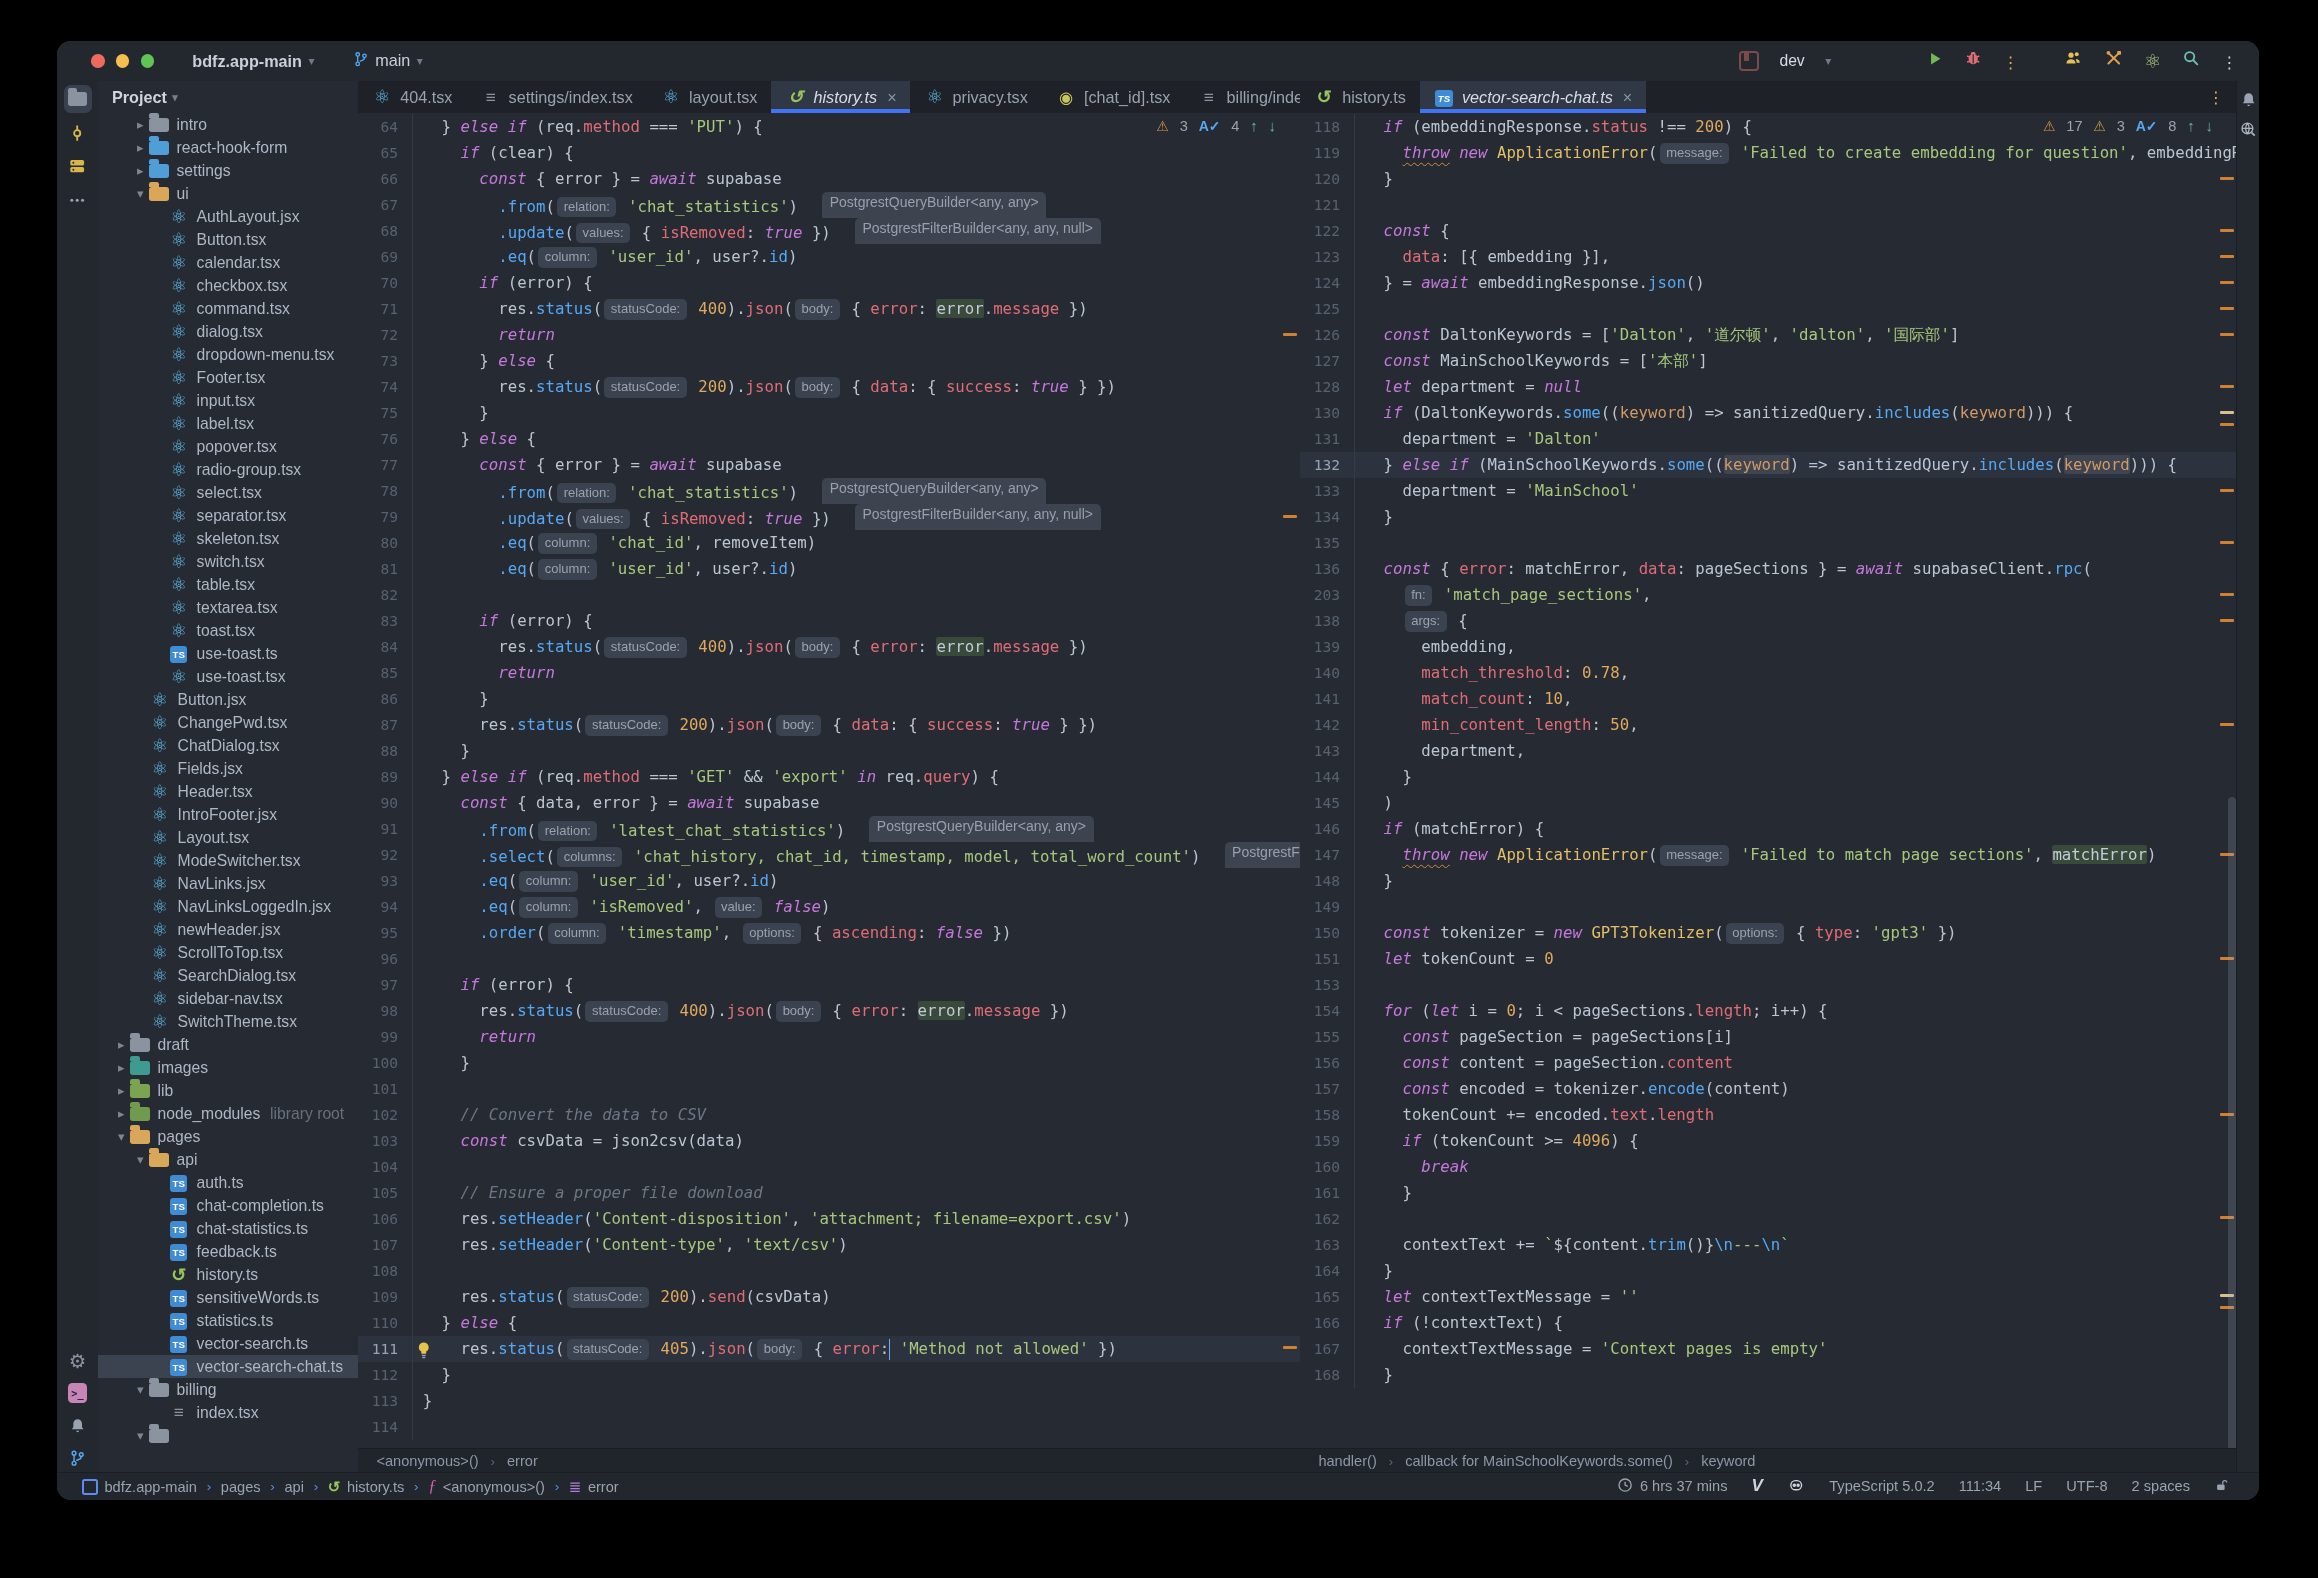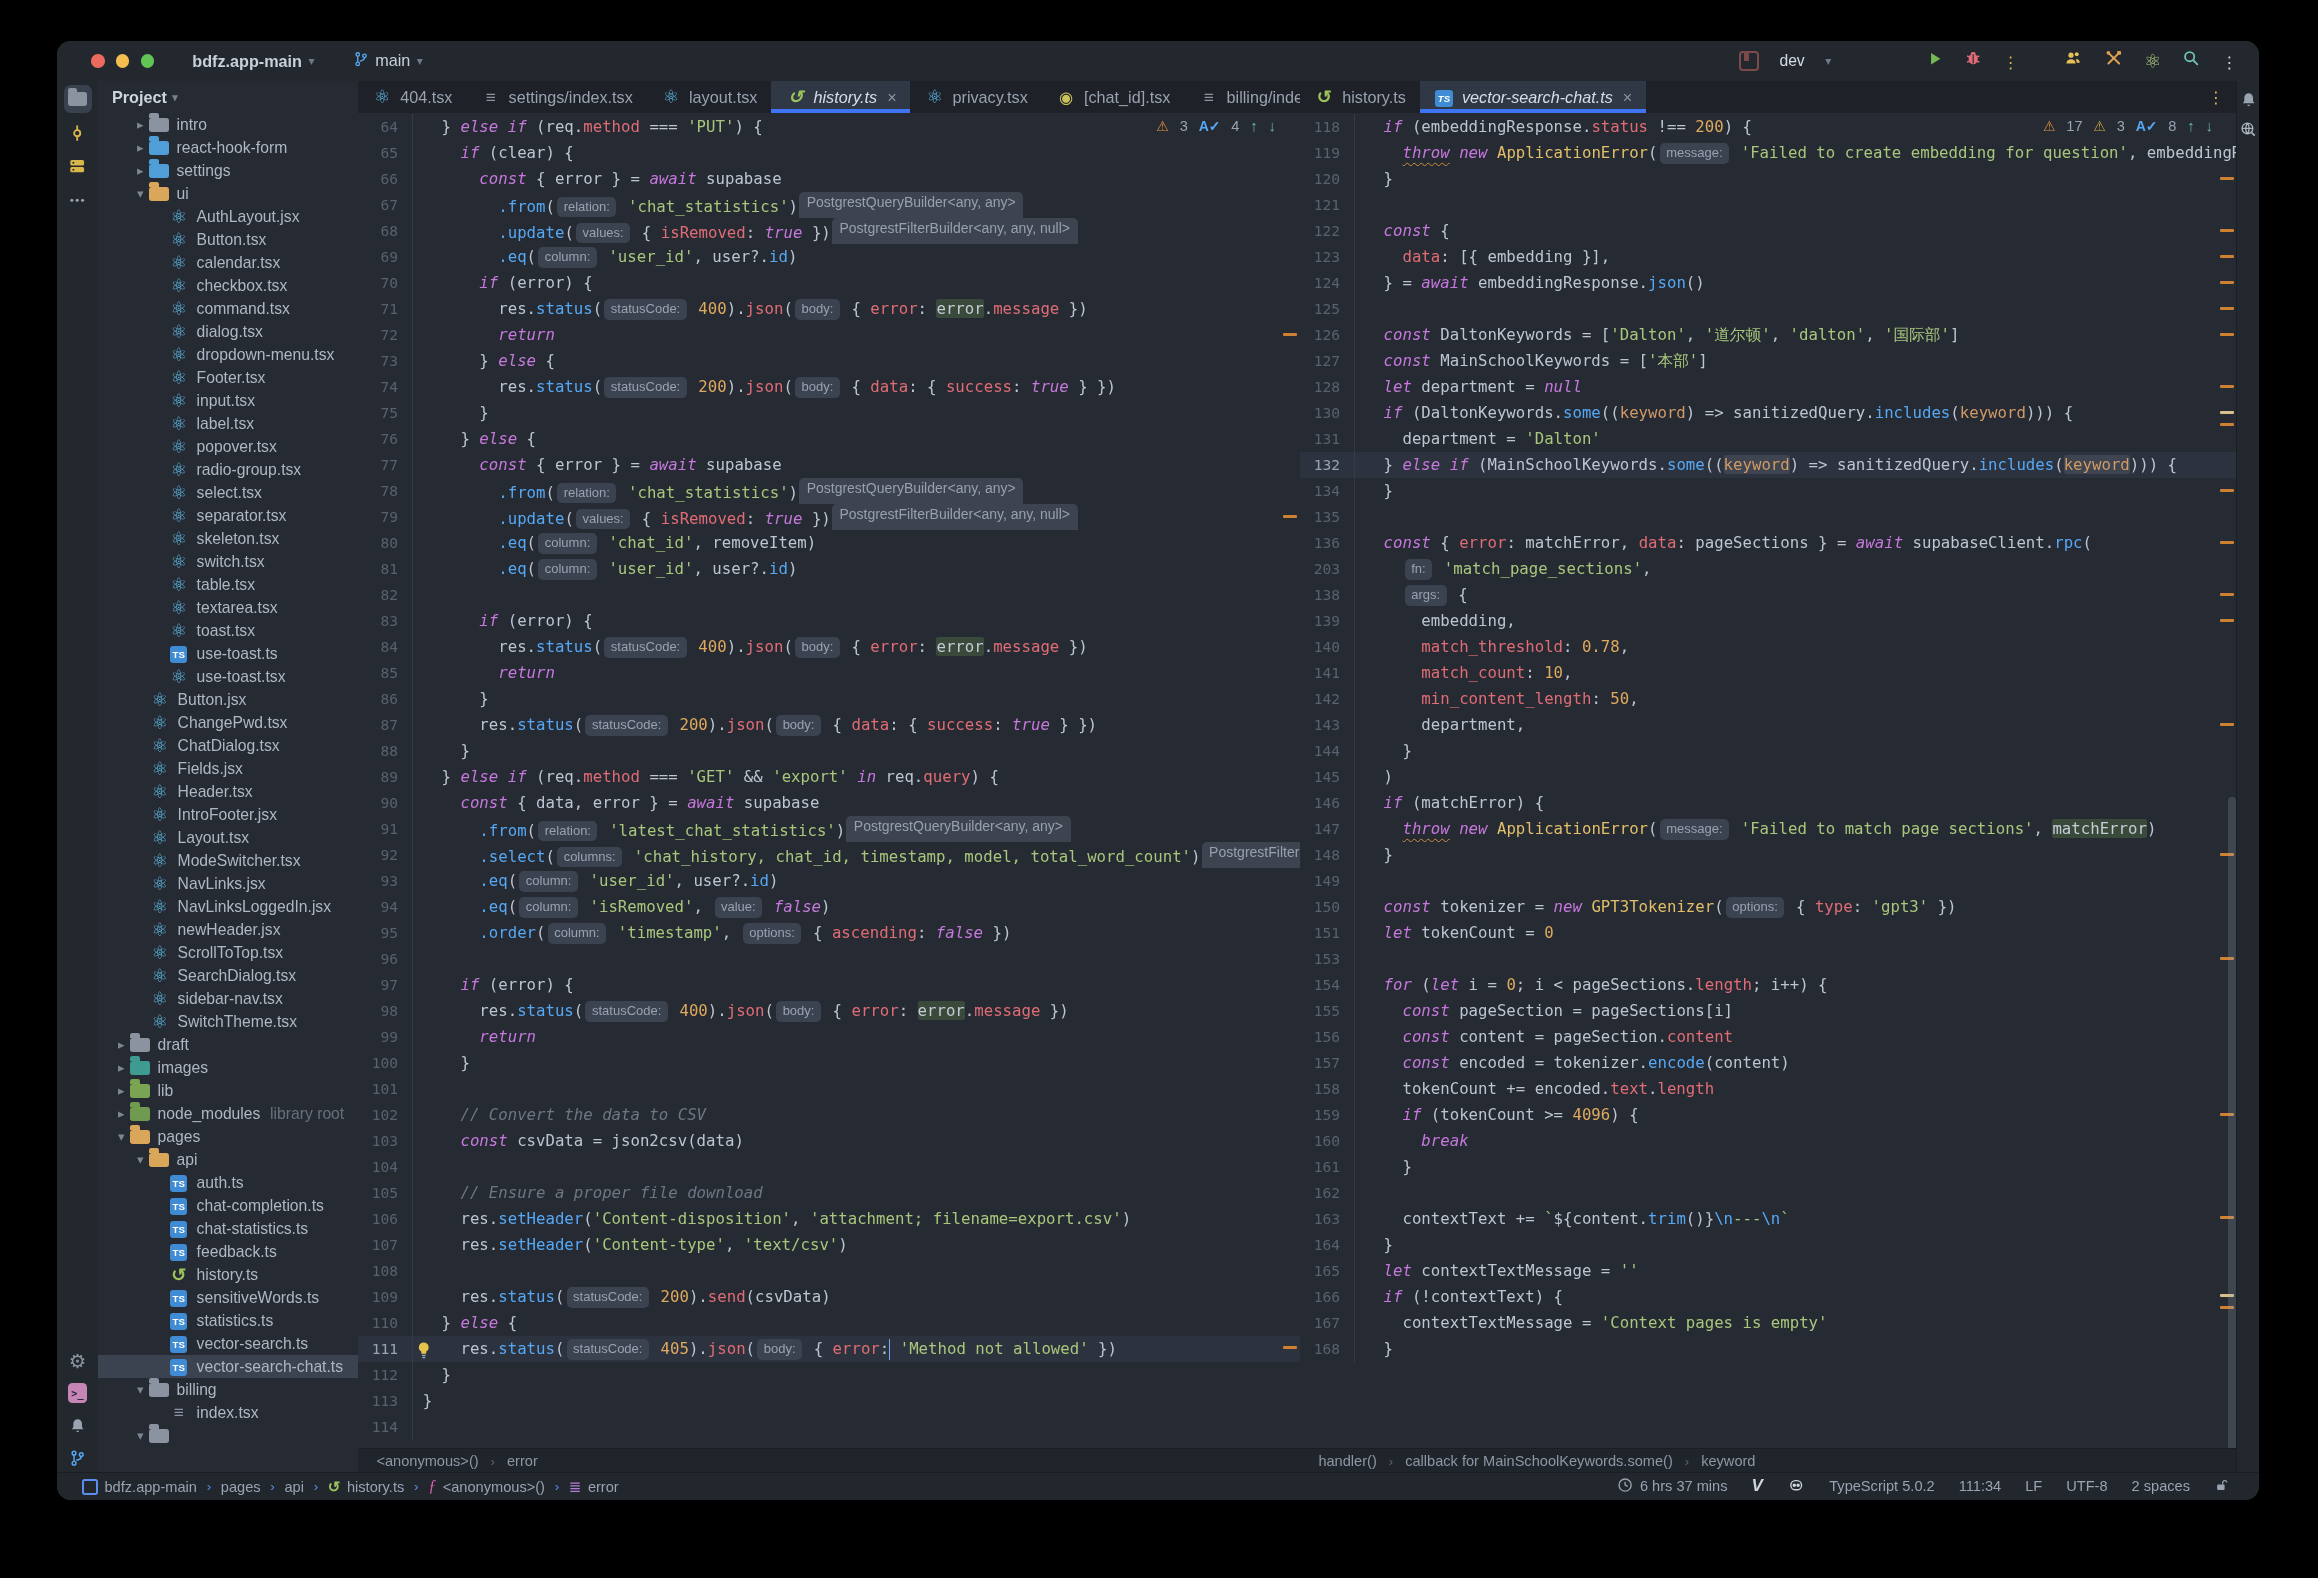--- a/index.html
+++ b/index.html
@@ -70,21 +70,21 @@
   .tk-f{color:#56a8f5;}
   .tk-fp{color:#e06c75;}
   .tk-fy{color:#e2bf68;}
   .tk-p{color:#e06c75;}
   .tk-pa{color:#d19a66;}
   .tk-c{color:#6e7684;font-style:italic;}
   .tk-t{color:#bcc5d1;}
   .tk-hg{background:#3a4a3a;border-radius:2.2px;color:#c3ccd8;}
   .tk-hb{background:#3e4450;border-radius:2.2px;color:#d19a66;}
   .tk-i{display:inline-block;background:#3b4250;color:#9aa2b0;border-radius:4.9px;padding:0 6.5px;font-size:13px;font-family:"Liberation Sans",sans-serif;line-height:20.6px;height:20.6px;vertical-align:middle;margin:0 2.2px;}
-  .tk-y{display:inline-block;background:#3d4450;color:#98a0ad;border-radius:4.9px;padding:0 7.6px;font-size:14px;font-family:"Liberation Sans",sans-serif;line-height:21.7px;height:30px;vertical-align:middle;margin-left:1px;}
+  .tk-y{display:inline-block;background:#3d4450;color:#98a0ad;border-radius:4.9px;padding:0 7.6px;font-size:14px;font-family:"Liberation Sans",sans-serif;line-height:21.7px;height:30px;vertical-align:middle;margin-left:24px;}
   .tk-cr{display:inline-block;width:0;border-left:1.6px solid #6ea8ff;height:20.6px;vertical-align:middle;}
   .bulb{position:absolute;left:56px;top:3.8px;}
   .marks{position:absolute;top:0;left:0;right:0;bottom:0;pointer-events:none;}
   .mark{position:absolute;right:2.7px;width:14.6px;height:3.2px;background:#cf8133;border-radius:1.1px;}
   .mark.tan{background:#d8c08a;}
   .thumb{position:absolute;right:1.1px;width:8.1px;border-radius:4.3px;background:rgba(160,170,185,.22);}
   .insp{position:absolute;top:36px;right:24px;display:flex;align-items:center;gap:10.8px;font-size:14.6px;color:#9aa3b1;z-index:5;}
   .insp .w1{color:#e0913f;font-size:14px;}
   .insp .w2{color:#c9a63f;font-size:14px;}
   .insp .ty{color:#56a8f5;font-weight:bold;font-size:14px;}
@@ -707,20 +707,21 @@
           <div class="cl"><span class="ln">122</span><span class="code"><span class="tk-t">  </span><span class="tk-k">const</span><span class="tk-t"> {</span></span></div>
           <div class="cl"><span class="ln">123</span><span class="code"><span class="tk-t">    </span><span class="tk-p">data</span><span class="tk-t">: [{ embedding }],</span></span></div>
           <div class="cl"><span class="ln">124</span><span class="code"><span class="tk-t">  } = </span><span class="tk-k">await</span><span class="tk-t"> embeddingResponse.</span><span class="tk-f">json</span><span class="tk-t">()</span></span></div>
           <div class="cl"><span class="ln">125</span><span class="code"></span></div>
           <div class="cl"><span class="ln">126</span><span class="code"><span class="tk-t">  </span><span class="tk-k">const</span><span class="tk-t"> DaltonKeywords = [</span><span class="tk-s">'Dalton'</span><span class="tk-t">, </span><span class="tk-s">'道尔顿'</span><span class="tk-t">, </span><span class="tk-s">'dalton'</span><span class="tk-t">, </span><span class="tk-s">'国际部'</span><span class="tk-t">]</span></span></div>
           <div class="cl"><span class="ln">127</span><span class="code"><span class="tk-t">  </span><span class="tk-k">const</span><span class="tk-t"> MainSchoolKeywords = [</span><span class="tk-s">'本部'</span><span class="tk-t">]</span></span></div>
           <div class="cl"><span class="ln">128</span><span class="code"><span class="tk-t">  </span><span class="tk-k">let</span><span class="tk-t"> department = </span><span class="tk-k">null</span></span></div>
           <div class="cl"><span class="ln">130</span><span class="code"><span class="tk-t">  </span><span class="tk-k">if</span><span class="tk-t"> (DaltonKeywords.</span><span class="tk-f">some</span><span class="tk-t">((</span><span class="tk-pa">keyword</span><span class="tk-t">) =&gt; sanitizedQuery.</span><span class="tk-f">includes</span><span class="tk-t">(</span><span class="tk-pa">keyword</span><span class="tk-t">))) {</span></span></div>
           <div class="cl"><span class="ln">131</span><span class="code"><span class="tk-t">    department = </span><span class="tk-s">'Dalton'</span></span></div>
           <div class="cl cur"><span class="ln">132</span><span class="code"><span class="tk-t">  } </span><span class="tk-k">else if</span><span class="tk-t"> (MainSchoolKeywords.</span><span class="tk-f">some</span><span class="tk-t">((</span><span class="tk-hb">keyword</span><span class="tk-t">) =&gt; sanitizedQuery.</span><span class="tk-f">includes</span><span class="tk-t">(</span><span class="tk-hb">keyword</span><span class="tk-t">))) {</span></span></div>
+          <div class="cl"><span class="ln">133</span><span class="code"><span class="tk-t">    department = </span><span class="tk-s">'MainSchool'</span></span></div>
           <div class="cl"><span class="ln">134</span><span class="code"><span class="tk-t">  }</span></span></div>
           <div class="cl"><span class="ln">135</span><span class="code"></span></div>
           <div class="cl"><span class="ln">136</span><span class="code"><span class="tk-t">  </span><span class="tk-k">const</span><span class="tk-t"> { </span><span class="tk-p">error</span><span class="tk-t">: matchError, </span><span class="tk-p">data</span><span class="tk-t">: pageSections } = </span><span class="tk-k">await</span><span class="tk-t"> supabaseClient.</span><span class="tk-f">rpc</span><span class="tk-t">(</span></span></div>
           <div class="cl"><span class="ln">203</span><span class="code"><span class="tk-t">    </span><span class="tk-i">fn:</span><span class="tk-t"> </span><span class="tk-s">'match_page_sections'</span><span class="tk-t">,</span></span></div>
           <div class="cl"><span class="ln">138</span><span class="code"><span class="tk-t">    </span><span class="tk-i">args:</span><span class="tk-t"> {</span></span></div>
           <div class="cl"><span class="ln">139</span><span class="code"><span class="tk-t">      embedding,</span></span></div>
           <div class="cl"><span class="ln">140</span><span class="code"><span class="tk-t">      </span><span class="tk-p">match_threshold</span><span class="tk-t">: </span><span class="tk-n">0.78</span><span class="tk-t">,</span></span></div>
           <div class="cl"><span class="ln">141</span><span class="code"><span class="tk-t">      </span><span class="tk-p">match_count</span><span class="tk-t">: </span><span class="tk-n">10</span><span class="tk-t">,</span></span></div>
           <div class="cl"><span class="ln">142</span><span class="code"><span class="tk-t">      </span><span class="tk-p">min_content_length</span><span class="tk-t">: </span><span class="tk-n">50</span><span class="tk-t">,</span></span></div>
           <div class="cl"><span class="ln">143</span><span class="code"><span class="tk-t">      department,</span></span></div>

